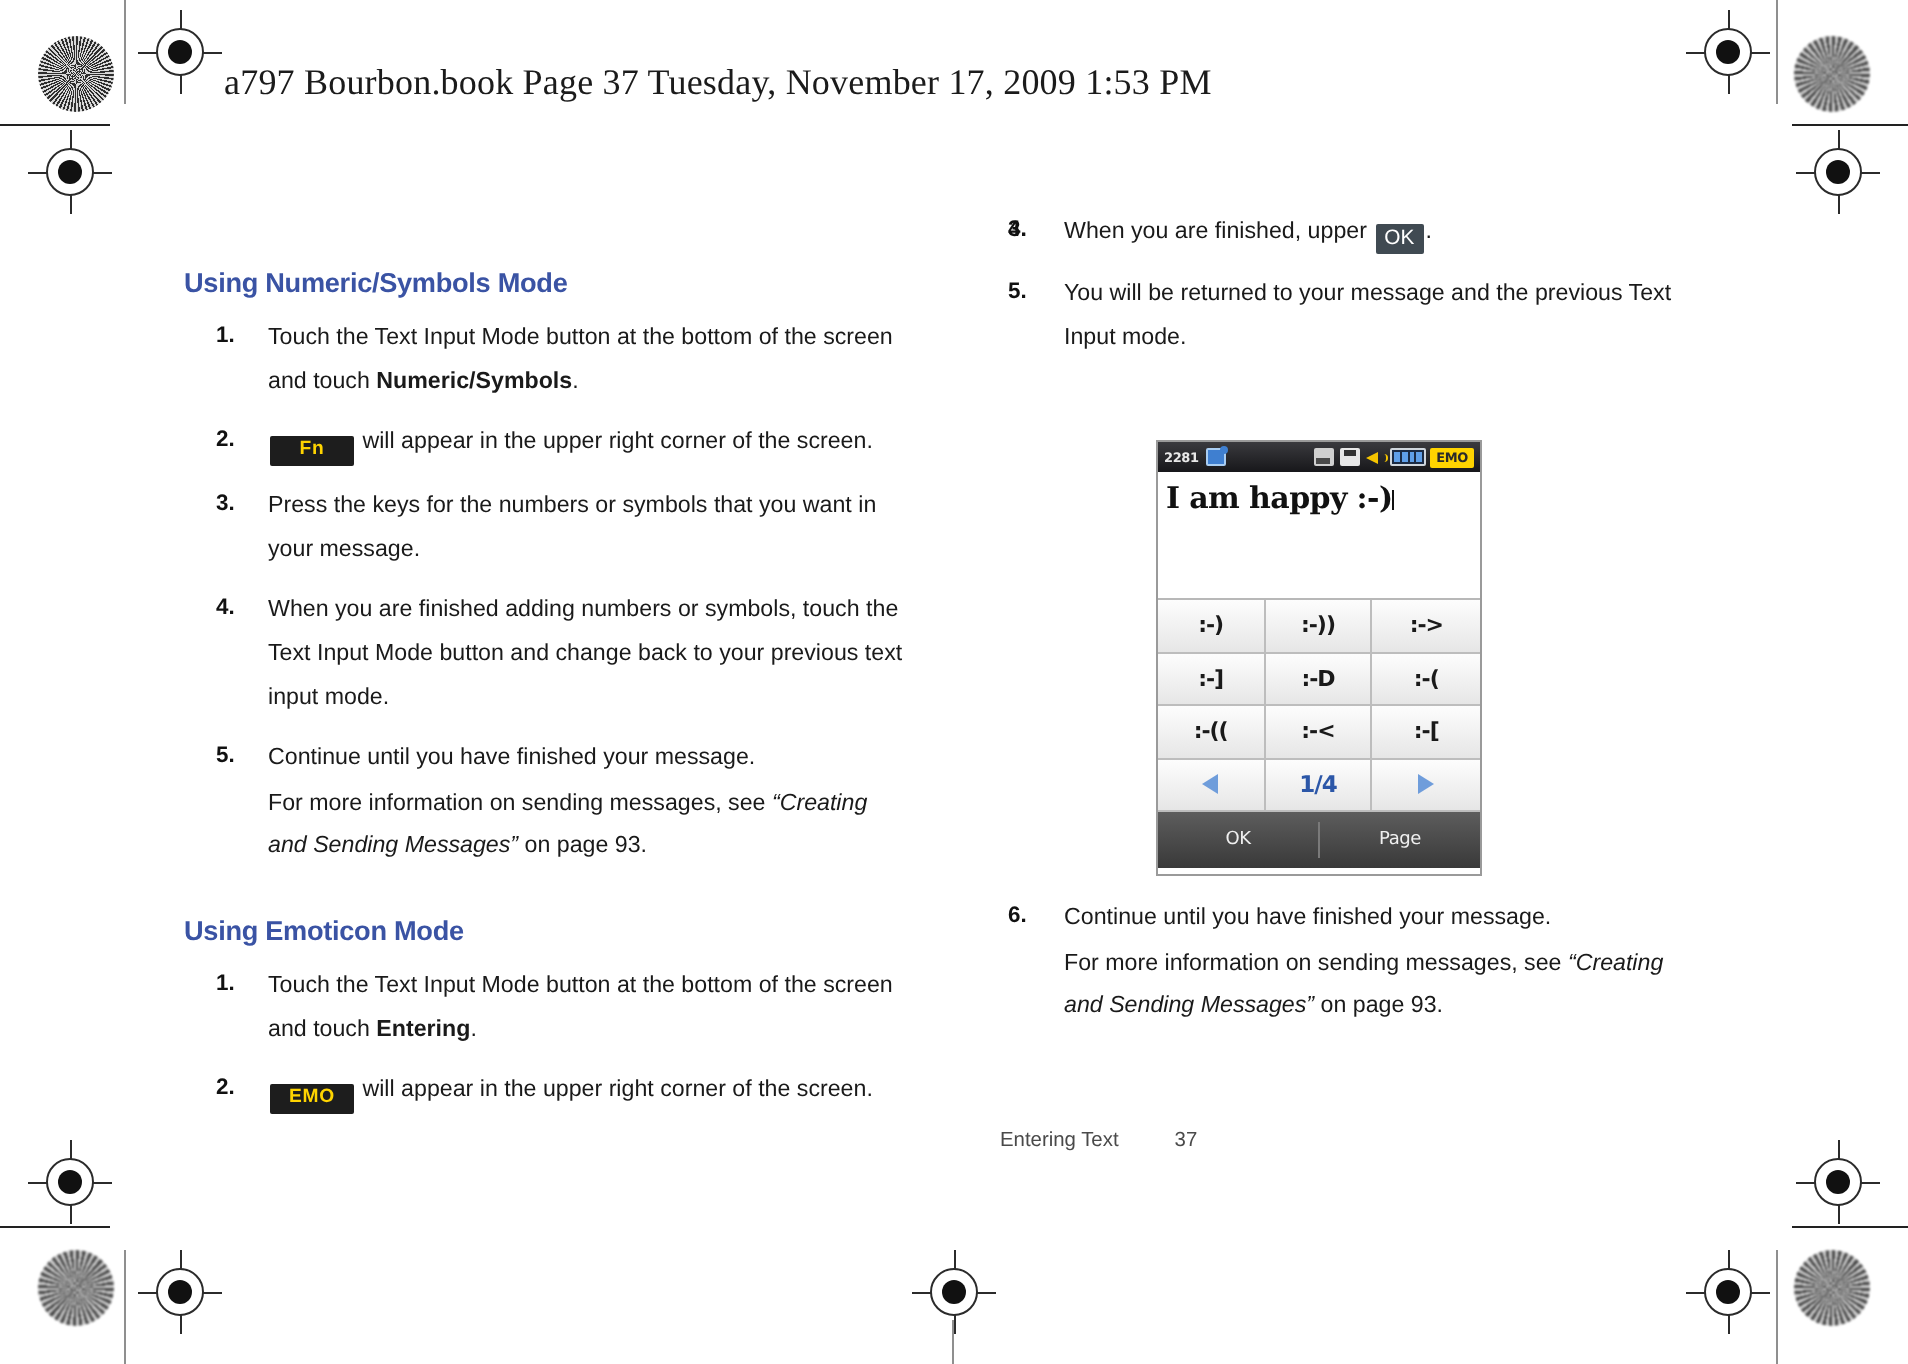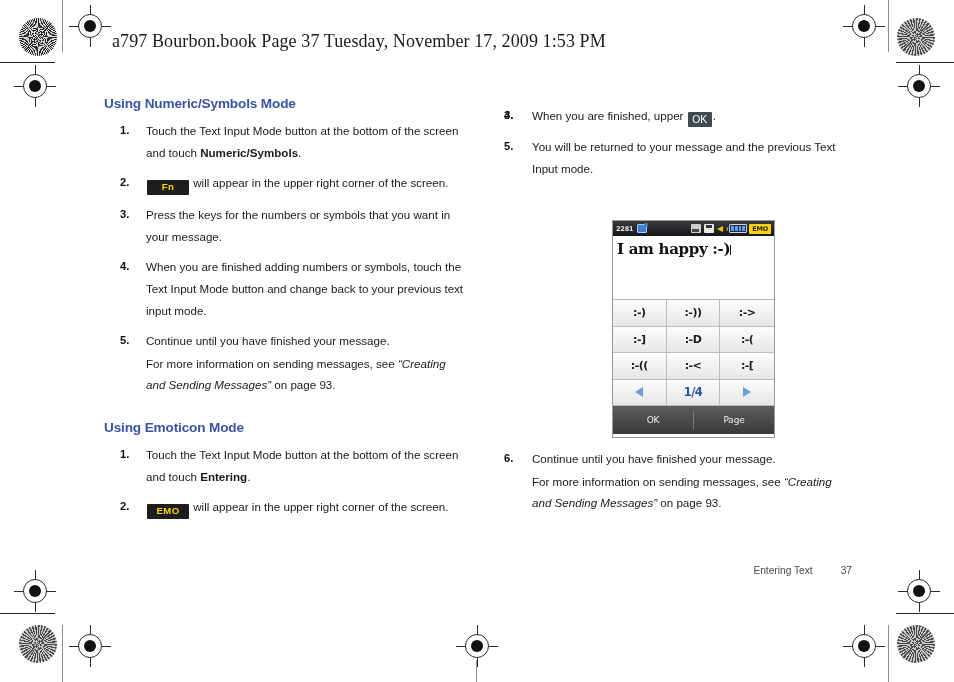--- a/index.html
+++ b/index.html
@@ -71,21 +71,21 @@
     left: 112px; top: 31px;
     font-family: "Liberation Serif", serif;
     font-size: 18px;
     color: #1b1b1b;
     white-space: nowrap;
     letter-spacing: 0.1px;
   }
 
   
   .col { position: absolute; top: 96px; }
-  .col-left  { left: 104px; width: 360px; }
+  .col-left  { left: 92px; width: 360px; margin-top: 38px; }
   .col-right { left: 500px; width: 352px; }
 
   h2.sect {
     margin: 0 0 9px 0;
     font-size: 13.6px;
     font-weight: bold;
     color: #3a53a4;
     letter-spacing: -0.15px;
   }
   h2.sect.second { margin-top: 24px; }
@@ -143,21 +143,21 @@
     min-width: 24px;
     letter-spacing: 0;
     padding: 0 4px;
     height: 15px;
     line-height: 15px;
   }
 
   
   .phone {
     position: absolute;
-    left: 612px; top: 220px;
+    left: 578px; top: 220px;
     width: 163px; height: 218px;
     background: #fff;
     border: 1px solid #9a9a9a;
     overflow: hidden;
     font-family: "DejaVu Sans", sans-serif;
   }
   .statusbar {
     position: relative;
     height: 15px;
     background: linear-gradient(#3a3a3e, #17171a);
@@ -325,21 +325,20 @@
   .softdiv {
     width: 1px; height: 18px;
     background: #7a7a7a;
   }
 
   
   .footer {
     position: absolute;
     left: 500px; top: 565px;
     width: 352px;
-    text-align: right;
     font-size: 10.2px;
     color: #4a4a4a;
   }
   .footer .ft-label { margin-right: 28px; }
 </style>
 </head>
 <body>
 
 <div class="page">
 

